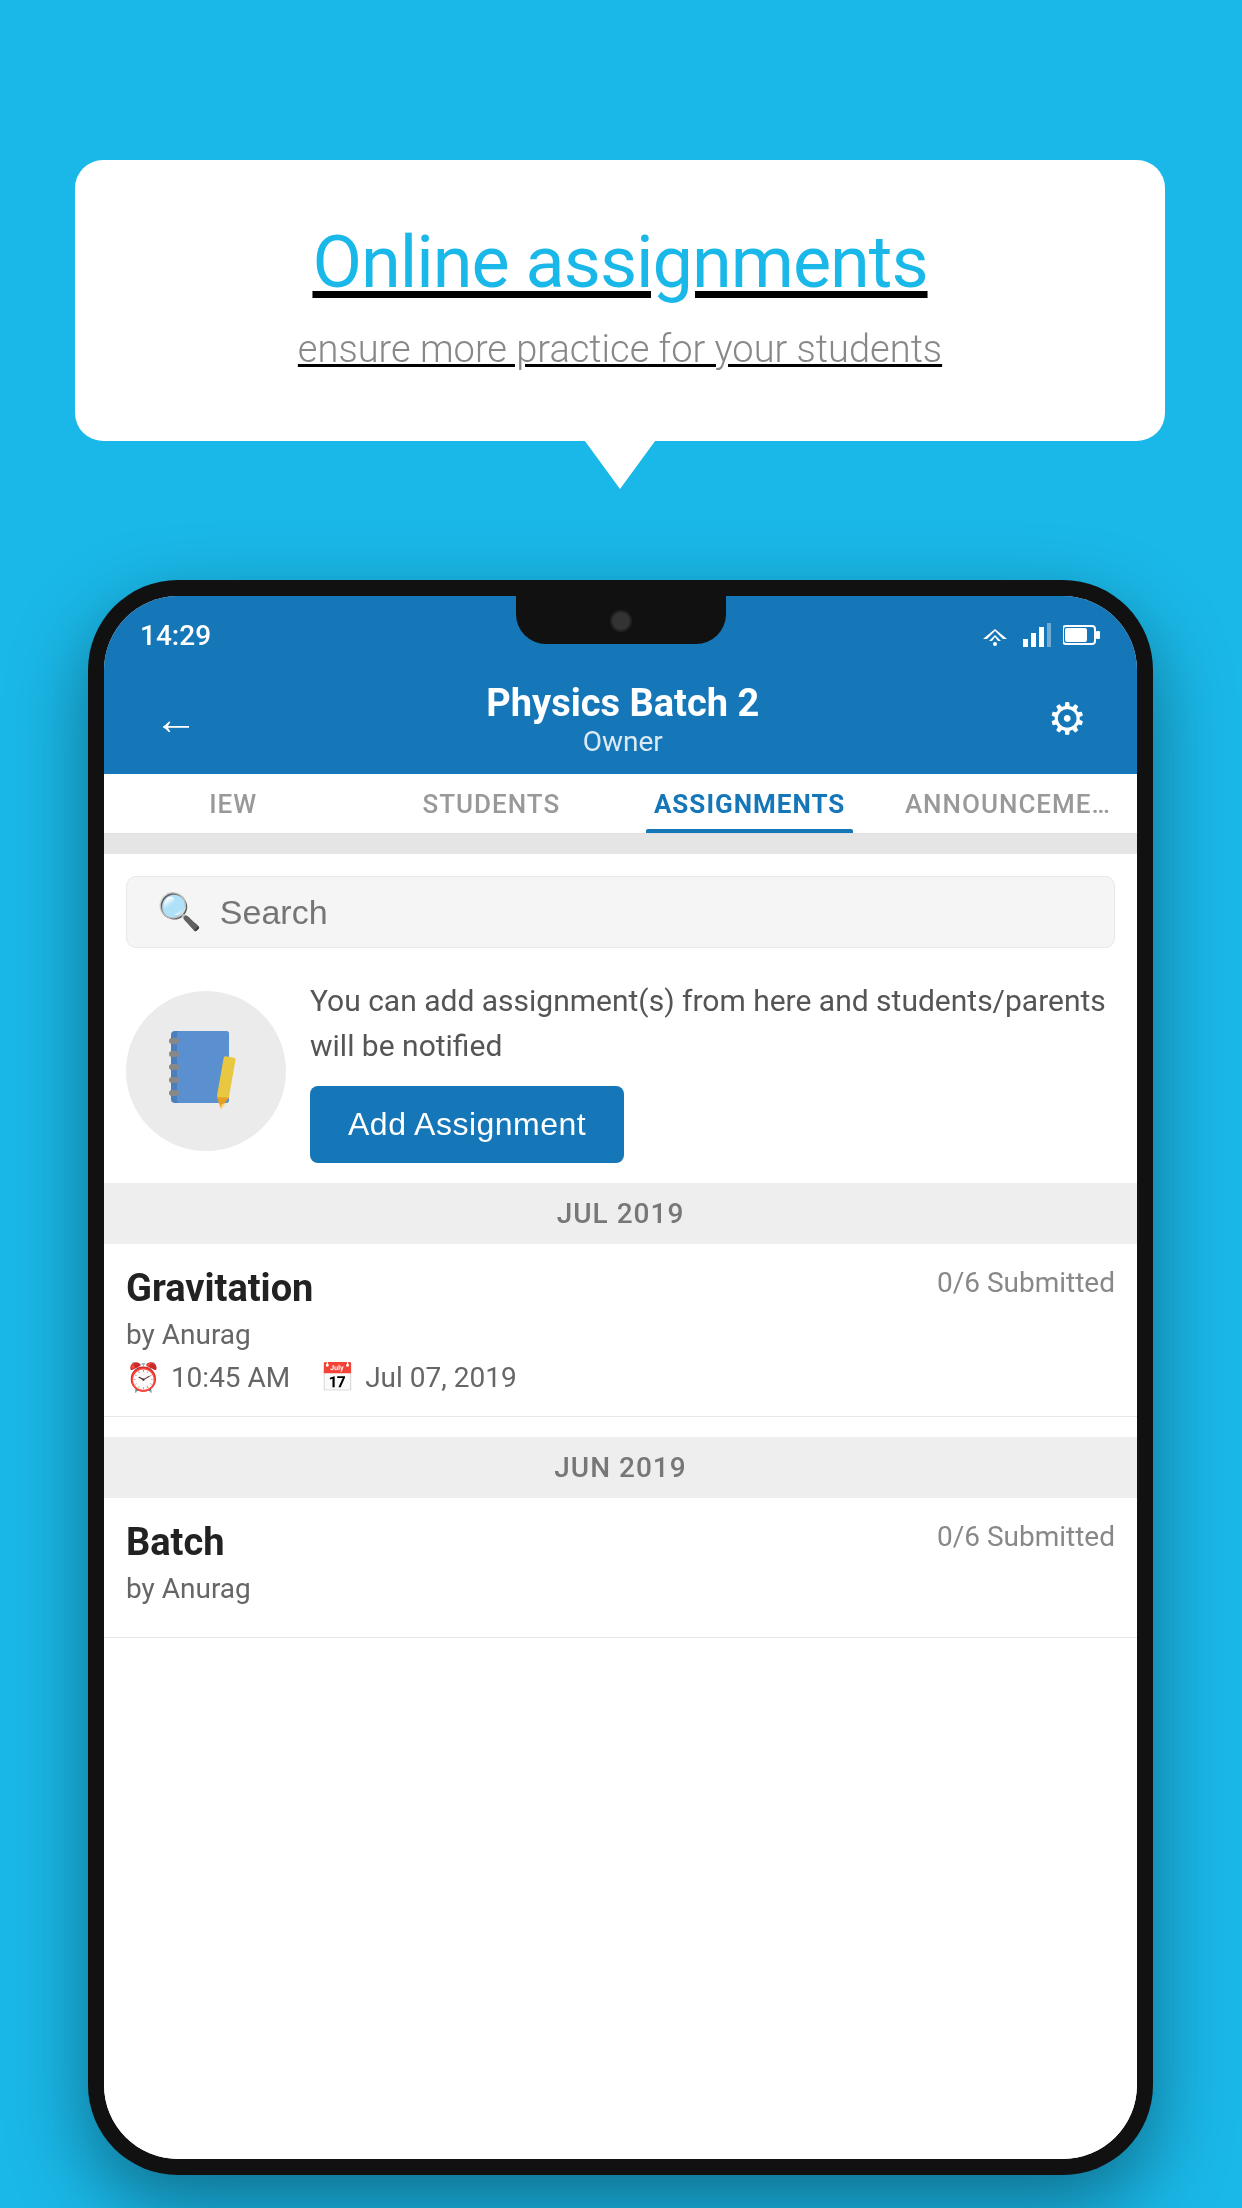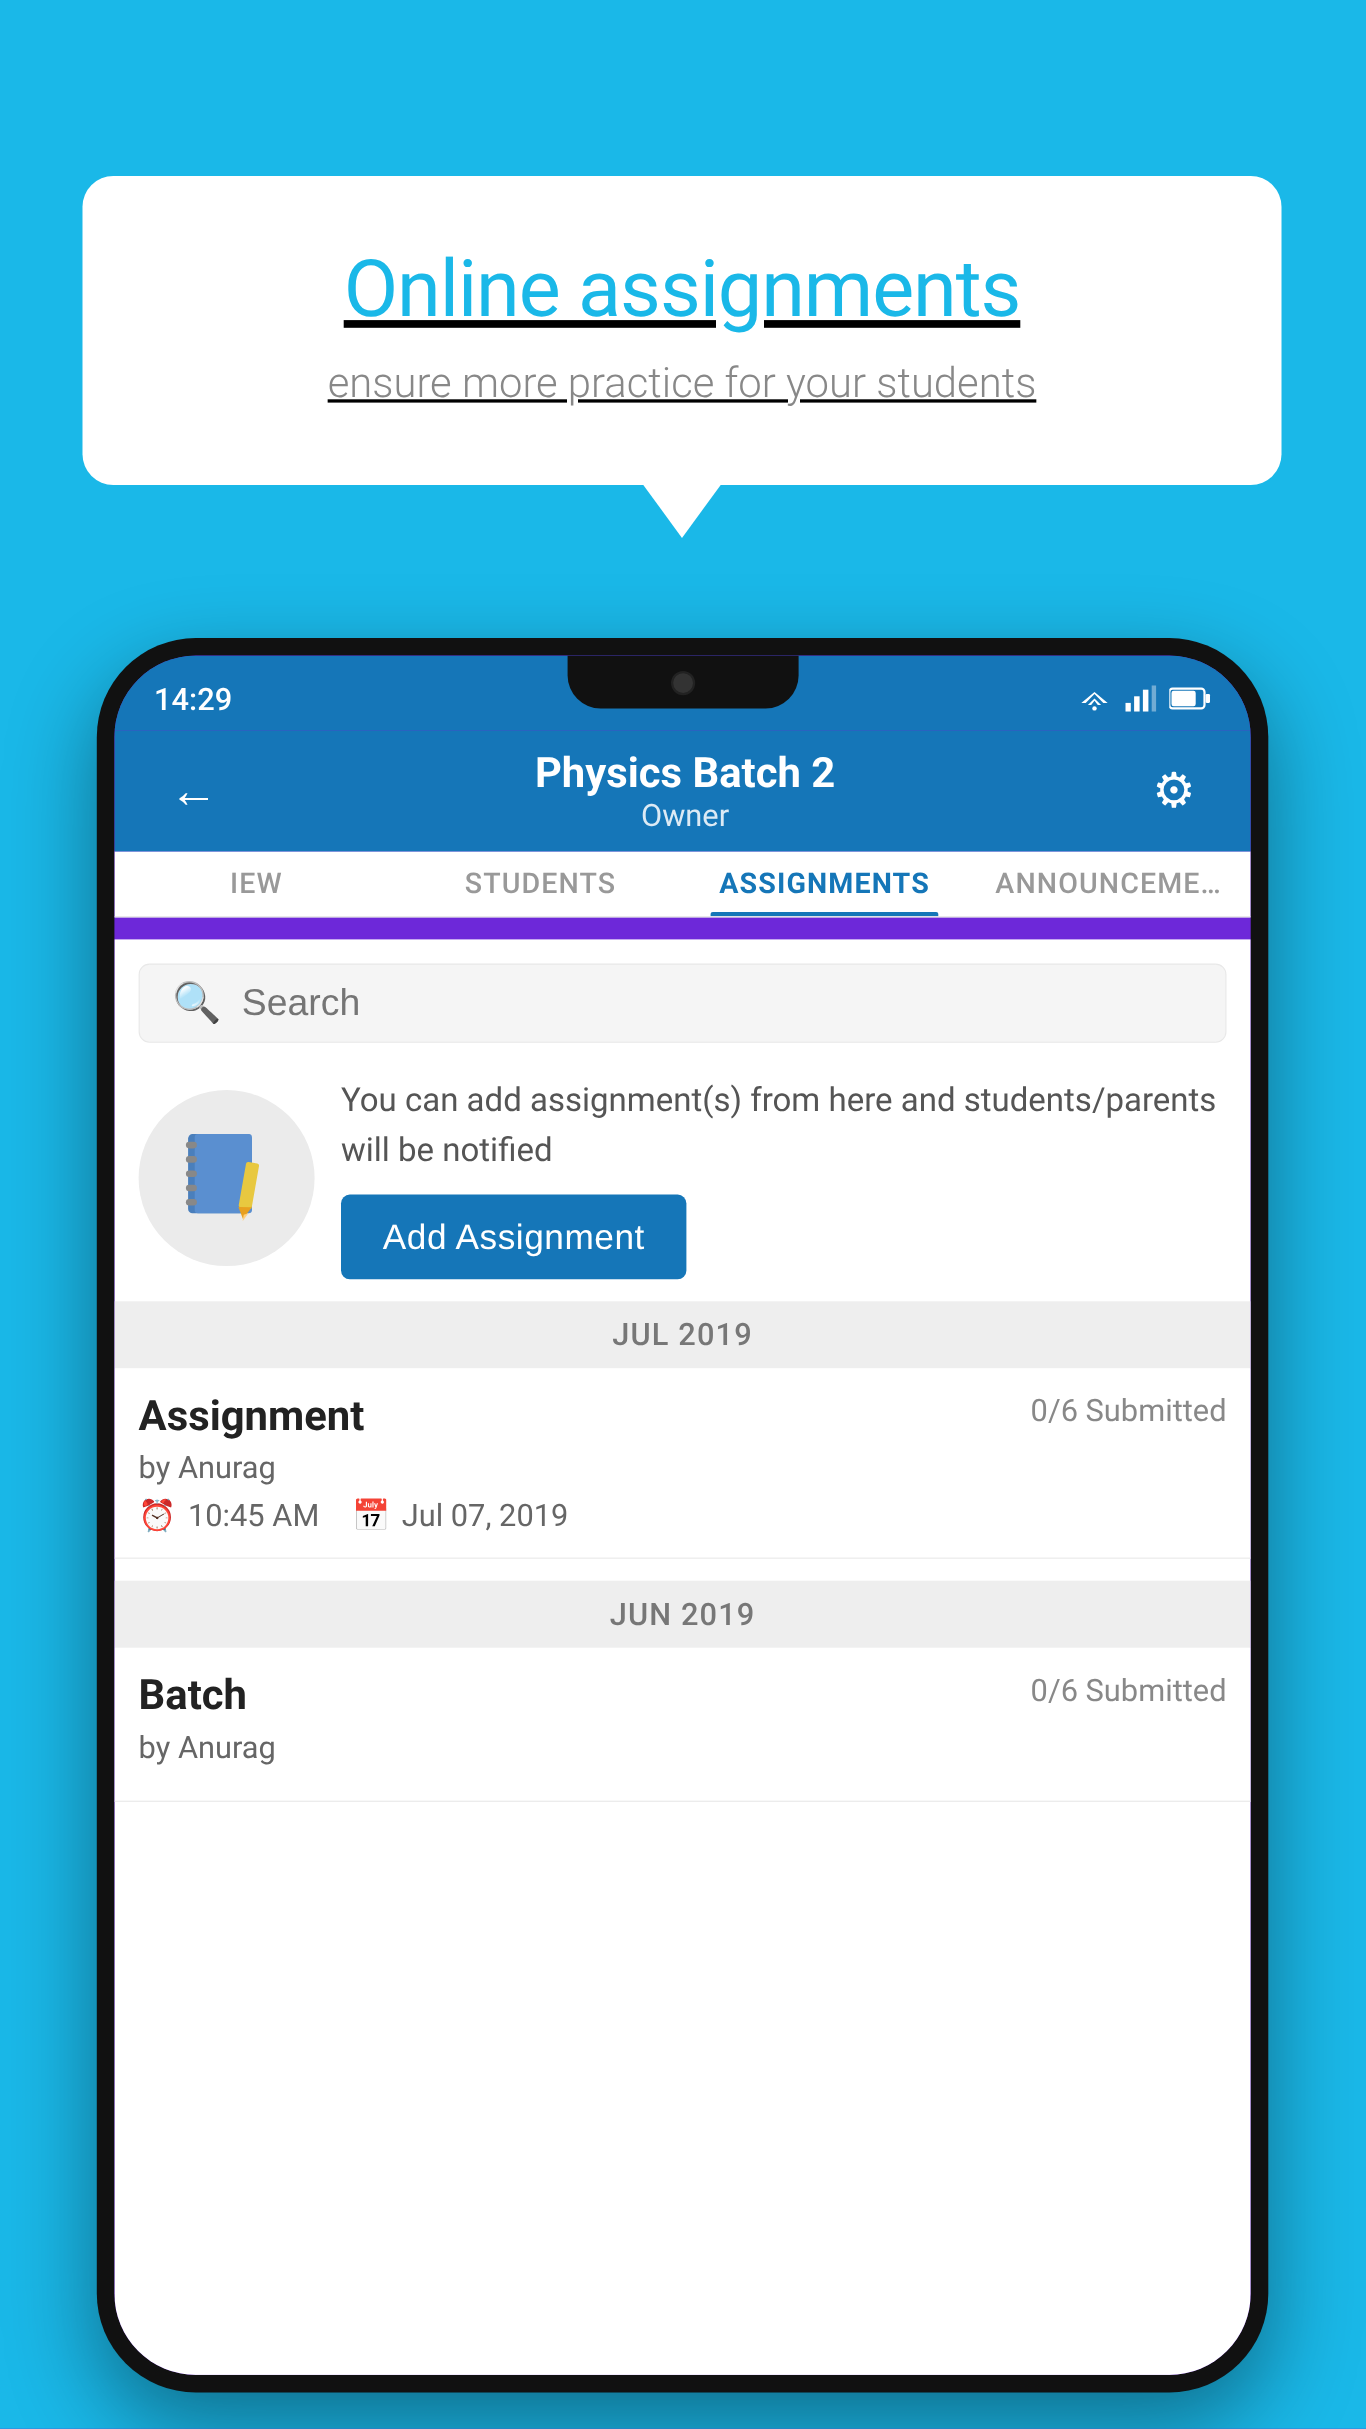--- a/index.html
+++ b/index.html
@@ -370,21 +370,21 @@
       color: #888;
     }
 
     
     .phone-inner {
       position: absolute;
       top: 16px;
       left: 16px;
       right: 16px;
       bottom: 16px;
-      background: #6d28d9;
+      background: #e5e5e5;
       border-radius: 74px;
       overflow: hidden;
     }
   </style>
 </head>
 <body>
 
 <div class="speech-bubble-wrapper">
   <div class="speech-bubble">
     <div class="title">Online assignments</div>
@@ -468,21 +468,21 @@
           <button class="add-assignment-btn">Add Assignment</button>
         </div>
       </div>
 
       <div class="section-divider">
         <span>JUL 2019</span>
       </div>
 
       <div class="assignment-item">
         <div class="row1">
-          <span class="name">Assignment</span>
+          <span class="name">Gravitation</span>
           <span class="submitted">0/6 Submitted</span>
         </div>
         <div class="by-author">by Anurag</div>
         <div class="meta">
           <div class="meta-time">
             <span class="meta-icon">⏰</span>
             <span>10:45 AM</span>
           </div>
           <div class="meta-date">
             <span class="meta-icon">📅</span>

